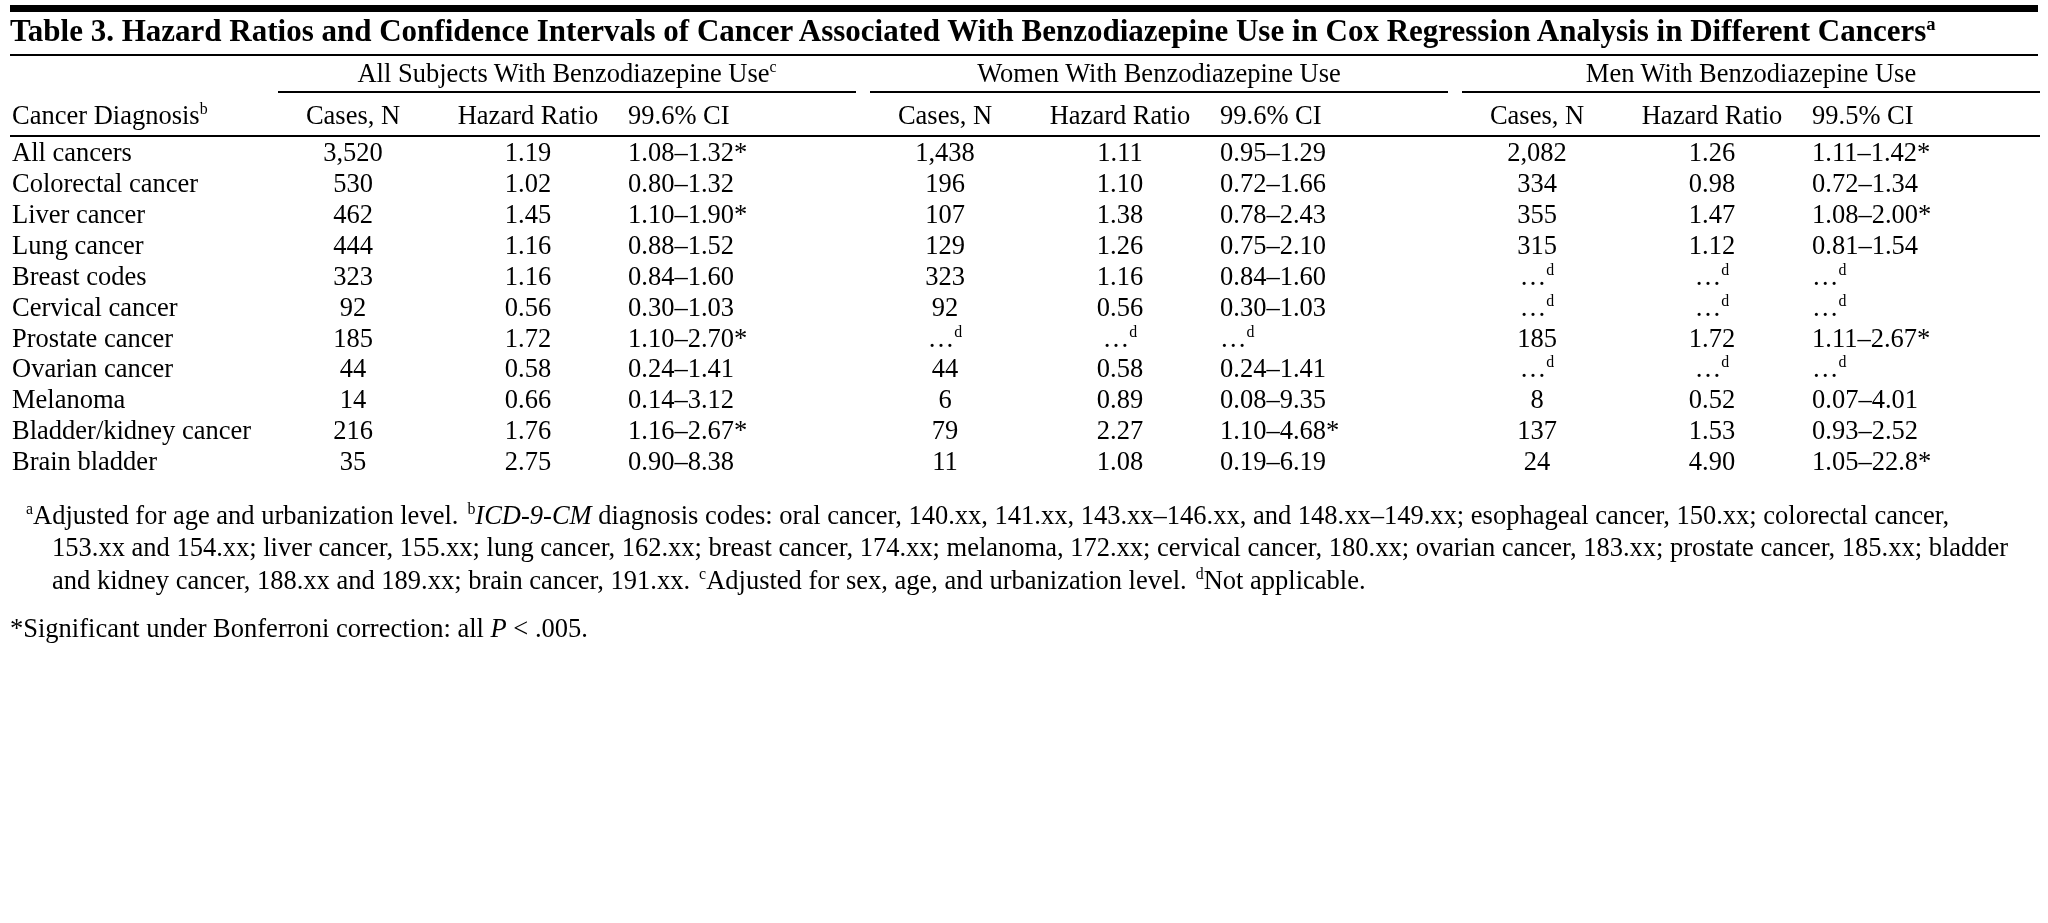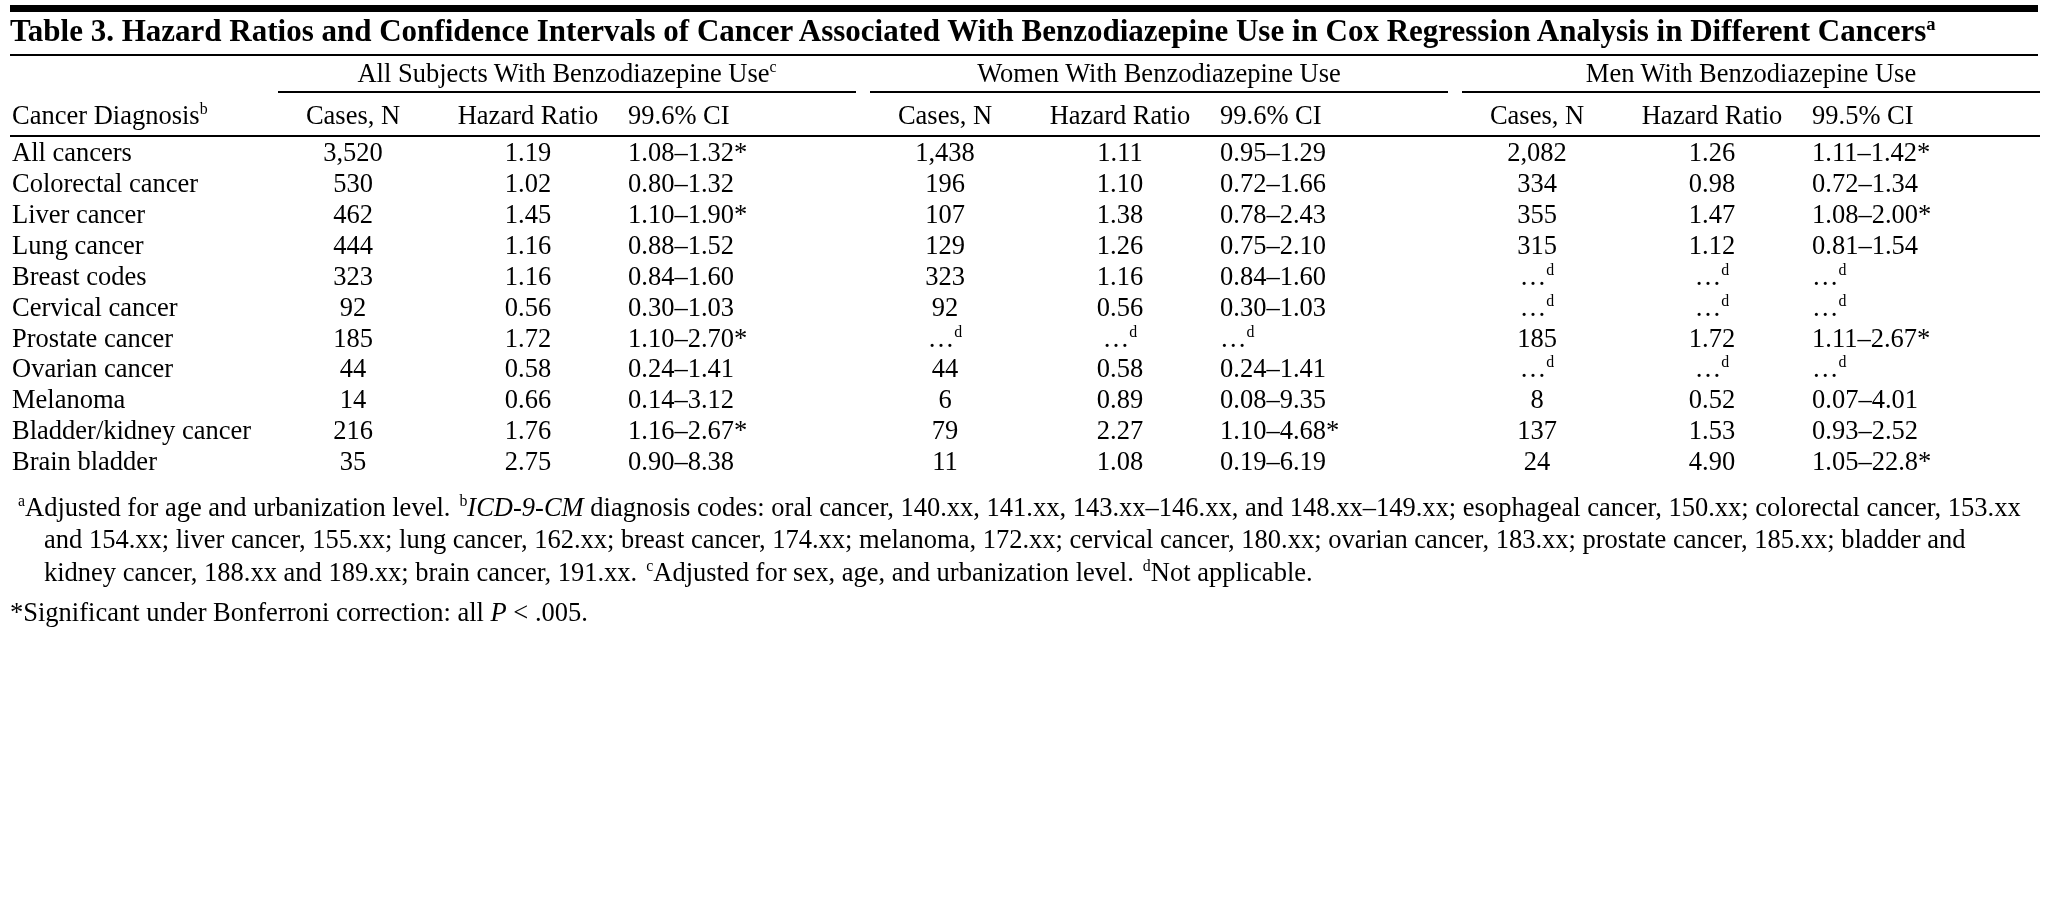--- a/index.html
+++ b/index.html
@@ -58,21 +58,21 @@
 
   .star { display: inline-block; width: 0; }
   sup { font-size: 60%; line-height: 0; }
 
   .footnotes {
     width: 2028px;
     font-size: 26.5px;
     line-height: 1.22;
     padding-top: 6px;
   }
-  .fn-hang { margin: 8px; padding-left: 26px; text-indent: -26px; }
+  .fn-hang { margin: 16px; padding-left: 26px; text-indent: -26px; }
   .fn-sig  { margin: 2px 0 0 0; }
   .footnotes sup:not(:first-child) { margin-left: 9px; }
 </style>
 </head>
 <body>
 
 <div class="page">
   <div class="top-bar"></div>
 
   <div class="title"><span>Table 3. Hazard Ratios and Confidence Intervals of Cancer Associated With Benzodiazepine Use in Cox Regression Analysis in Different Cancers</span><sup>a</sup></div>

